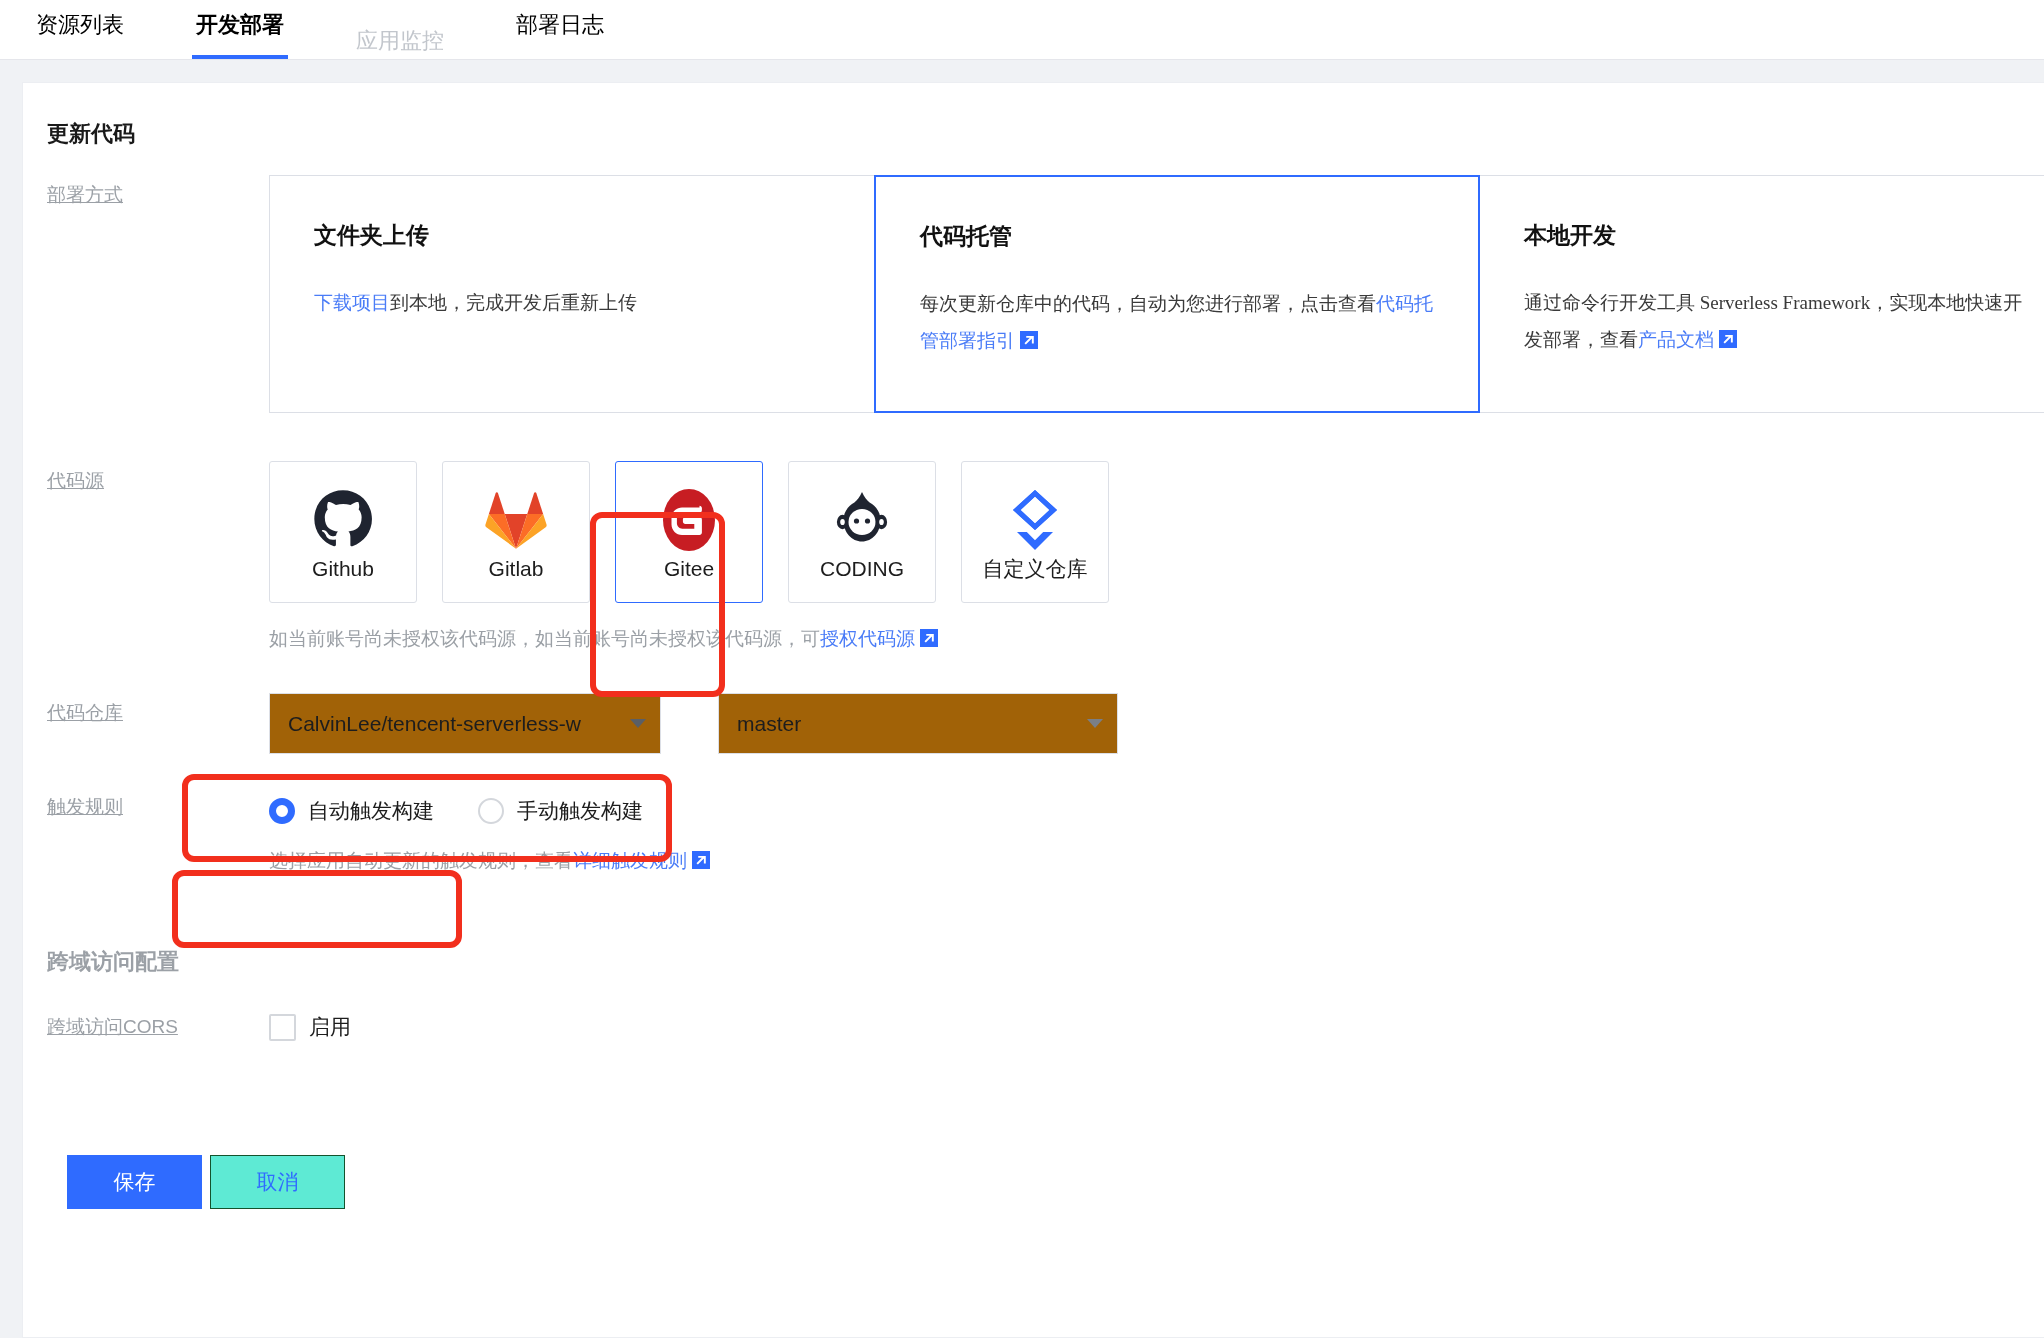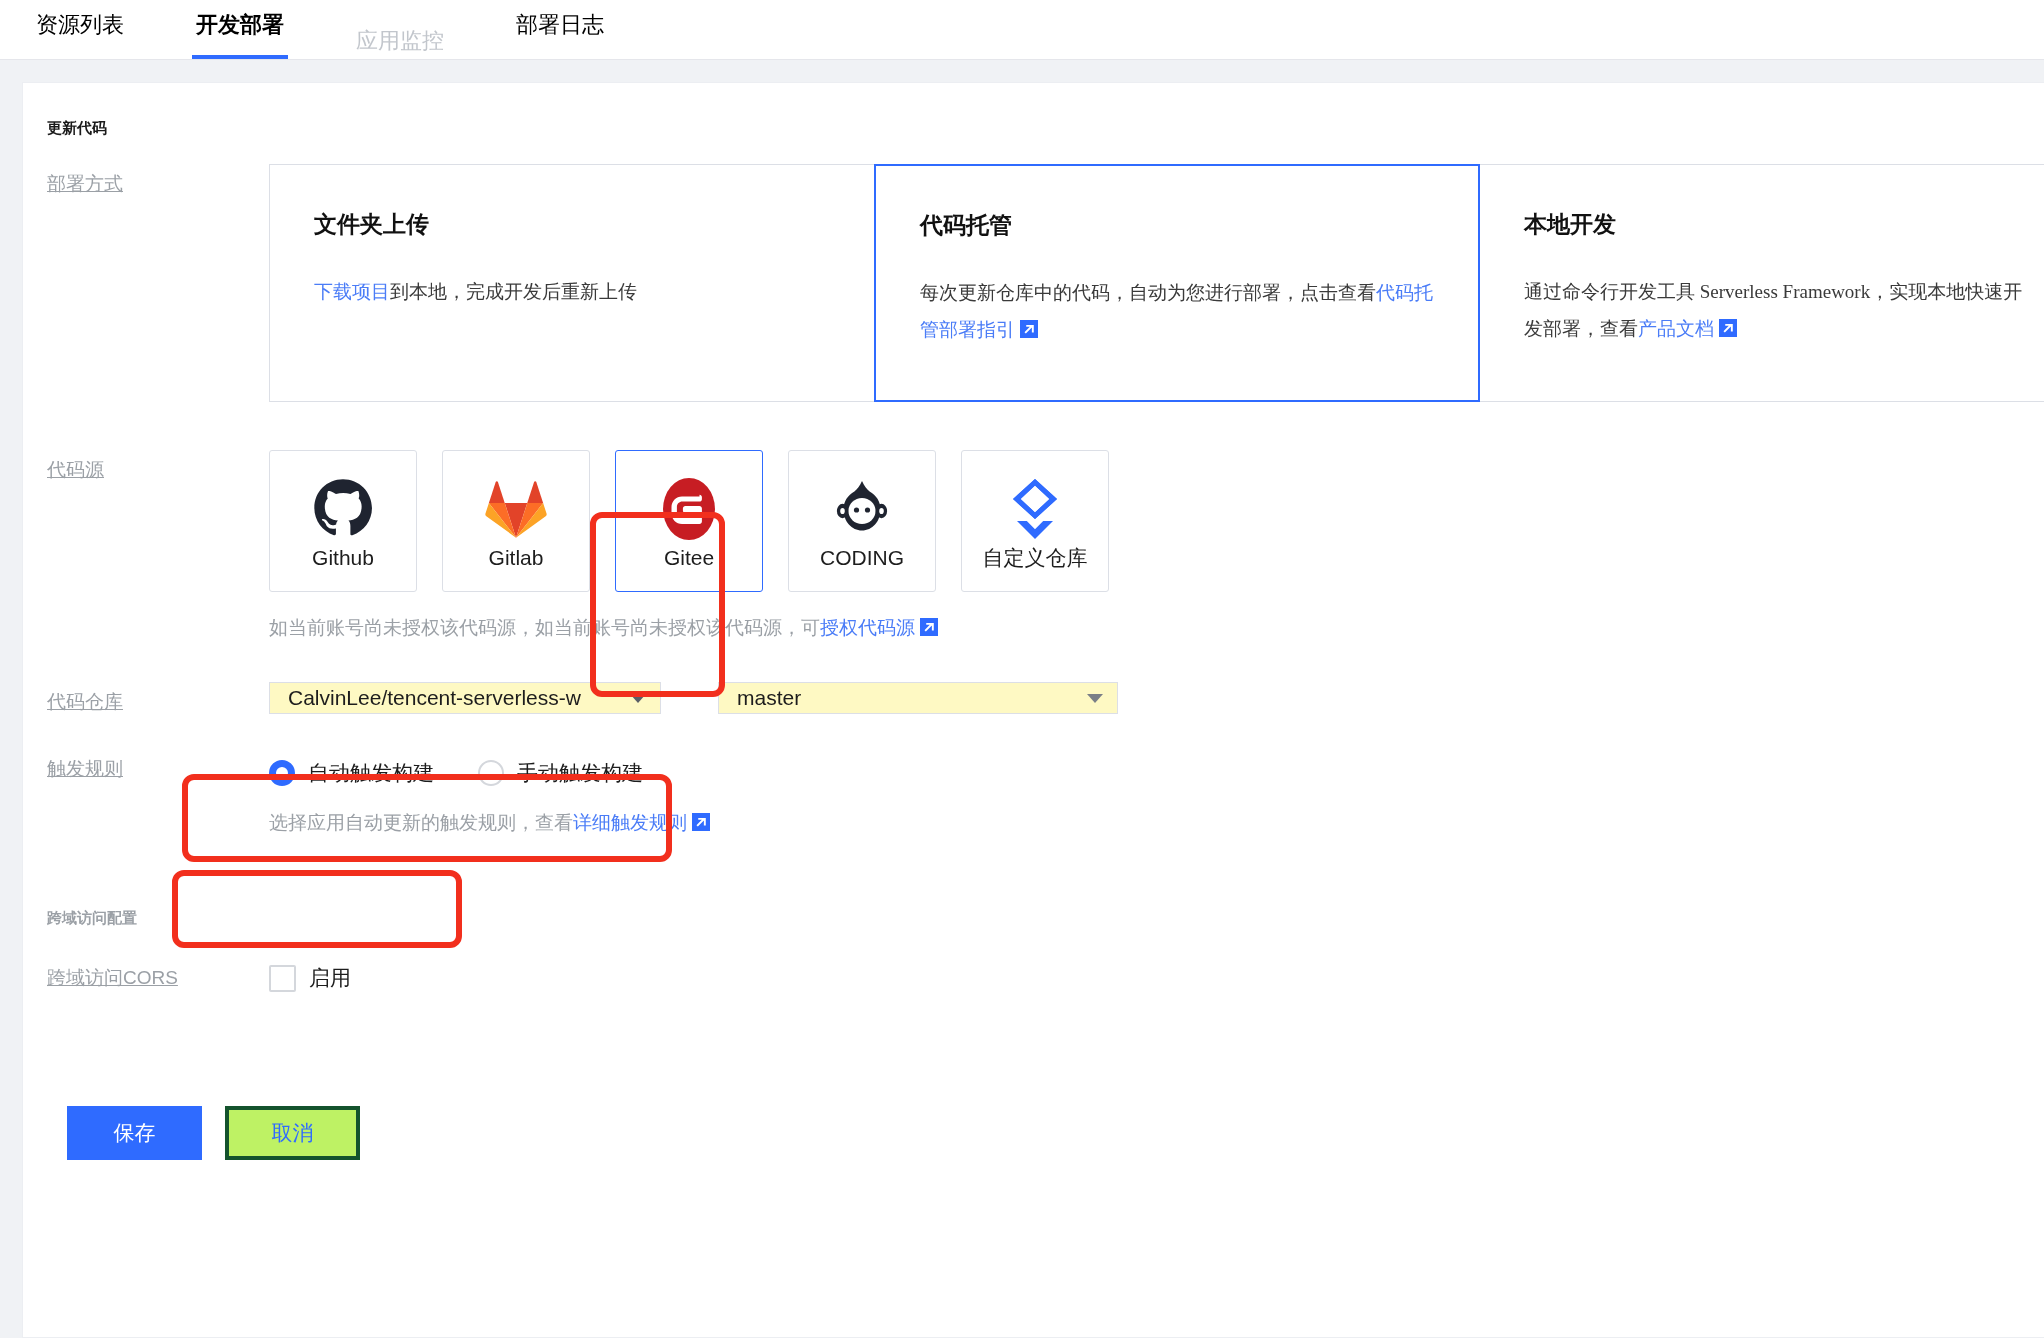--- a/index.html
+++ b/index.html
@@ -60,21 +60,21 @@
     width: 2022px;
     height: 1256px;
     border: 1px solid #eceef2;
     border-right: none;
     padding: 0;
     overflow: hidden;
   }
 
   
   .section-title {
-    font-size: 15px;
+    font-size: 22px;
     font-weight: bold;
     color: #1a1a1a;
     padding: 36px 0 0 24px;
   }
   .section-title.grey { color: #9ba0a6; }
 
   
   .row {
     display: flex;
     align-items: flex-start;
@@ -163,23 +163,23 @@
   .hint {
     font-size: 19px;
     color: #9ba0a6;
     margin-top: 22px;
     line-height: 28px;
   }
 
   
   .selects { display: flex; align-items: center; }
   .sel {
-    height: 32px;
+    height: 61px;
     border: 1px solid #dcdfe6;
-    background: #fef9c3;
+    background: #a16207;
     display: flex;
     align-items: center;
     padding: 0 14px 0 18px;
     font-size: 21px;
     color: #1d1d1d;
     cursor: pointer;
     position: relative;
   }
   .sel-repo { width: 392px; }
   .sel-branch { width: 400px; margin-left: 57px; }
@@ -241,24 +241,24 @@
     min-width: 135px;
     font-size: 21px;
     display: flex;
     align-items: center;
     justify-content: center;
     cursor: pointer;
     border: 1px solid transparent;
   }
   .btn-primary { background: #2f6bff; color: #ffffff; }
   .btn-default {
-    background: #bef264;
+    background: #5eead4;
     color: #2f6bff;
-    border: 4px solid #14532d;
-    margin-left: 23px;
+    border: 1px solid #14532d;
+    margin-left: 8px;
   }
 
   
   .anno {
     position: absolute;
     border: 6px solid #f22f1d;
     border-radius: 12px;
     pointer-events: none;
     z-index: 30;
   }

